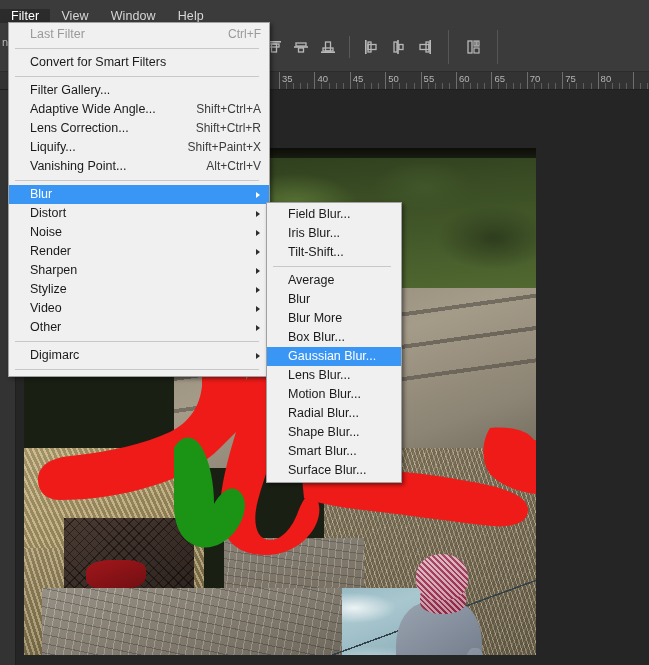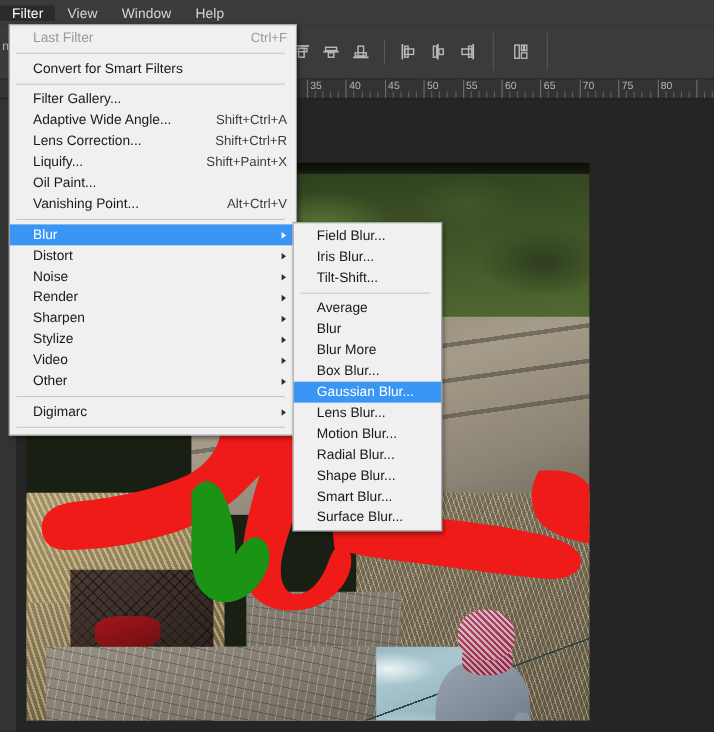--- a/index.html
+++ b/index.html
@@ -22,21 +22,21 @@
     inset: 0;
     background: #252525;
   }
 
   #menubar {
     position: absolute;
     left: 0; top: 0;
     width: 649px; height: 23px;
     background: #3b3b3b;
     display: flex;
-    align-items: center;
+    align-items: flex-end;
   }
   .menubar-item {
     display: flex;
     align-items: center;
     padding: 0 11px;
     font-size: 12.5px;
     color: #d6d6d6;
     letter-spacing: .1px;
     cursor: default;
   }
@@ -556,23 +556,20 @@
       </div>
       <div class="mi">
         <span class="label">Lens Correction...</span>
         <span class="accel">Shift+Ctrl+R</span>
       </div>
       <div class="mi">
         <span class="label">Liquify...</span>
         <span class="accel">Shift+Paint+X</span>
       </div>
       <div class="mi">
-        <span class="label">Oil Paint...</span>
-      </div>
-      <div class="mi">
         <span class="label">Vanishing Point...</span>
         <span class="accel">Alt+Ctrl+V</span>
       </div>
       <div class="sep"></div>
       <div class="mi highlight">
         <span class="label">Blur</span>
         <span class="arrow"></span>
       </div>
       <div class="mi">
         <span class="label">Distort</span>

